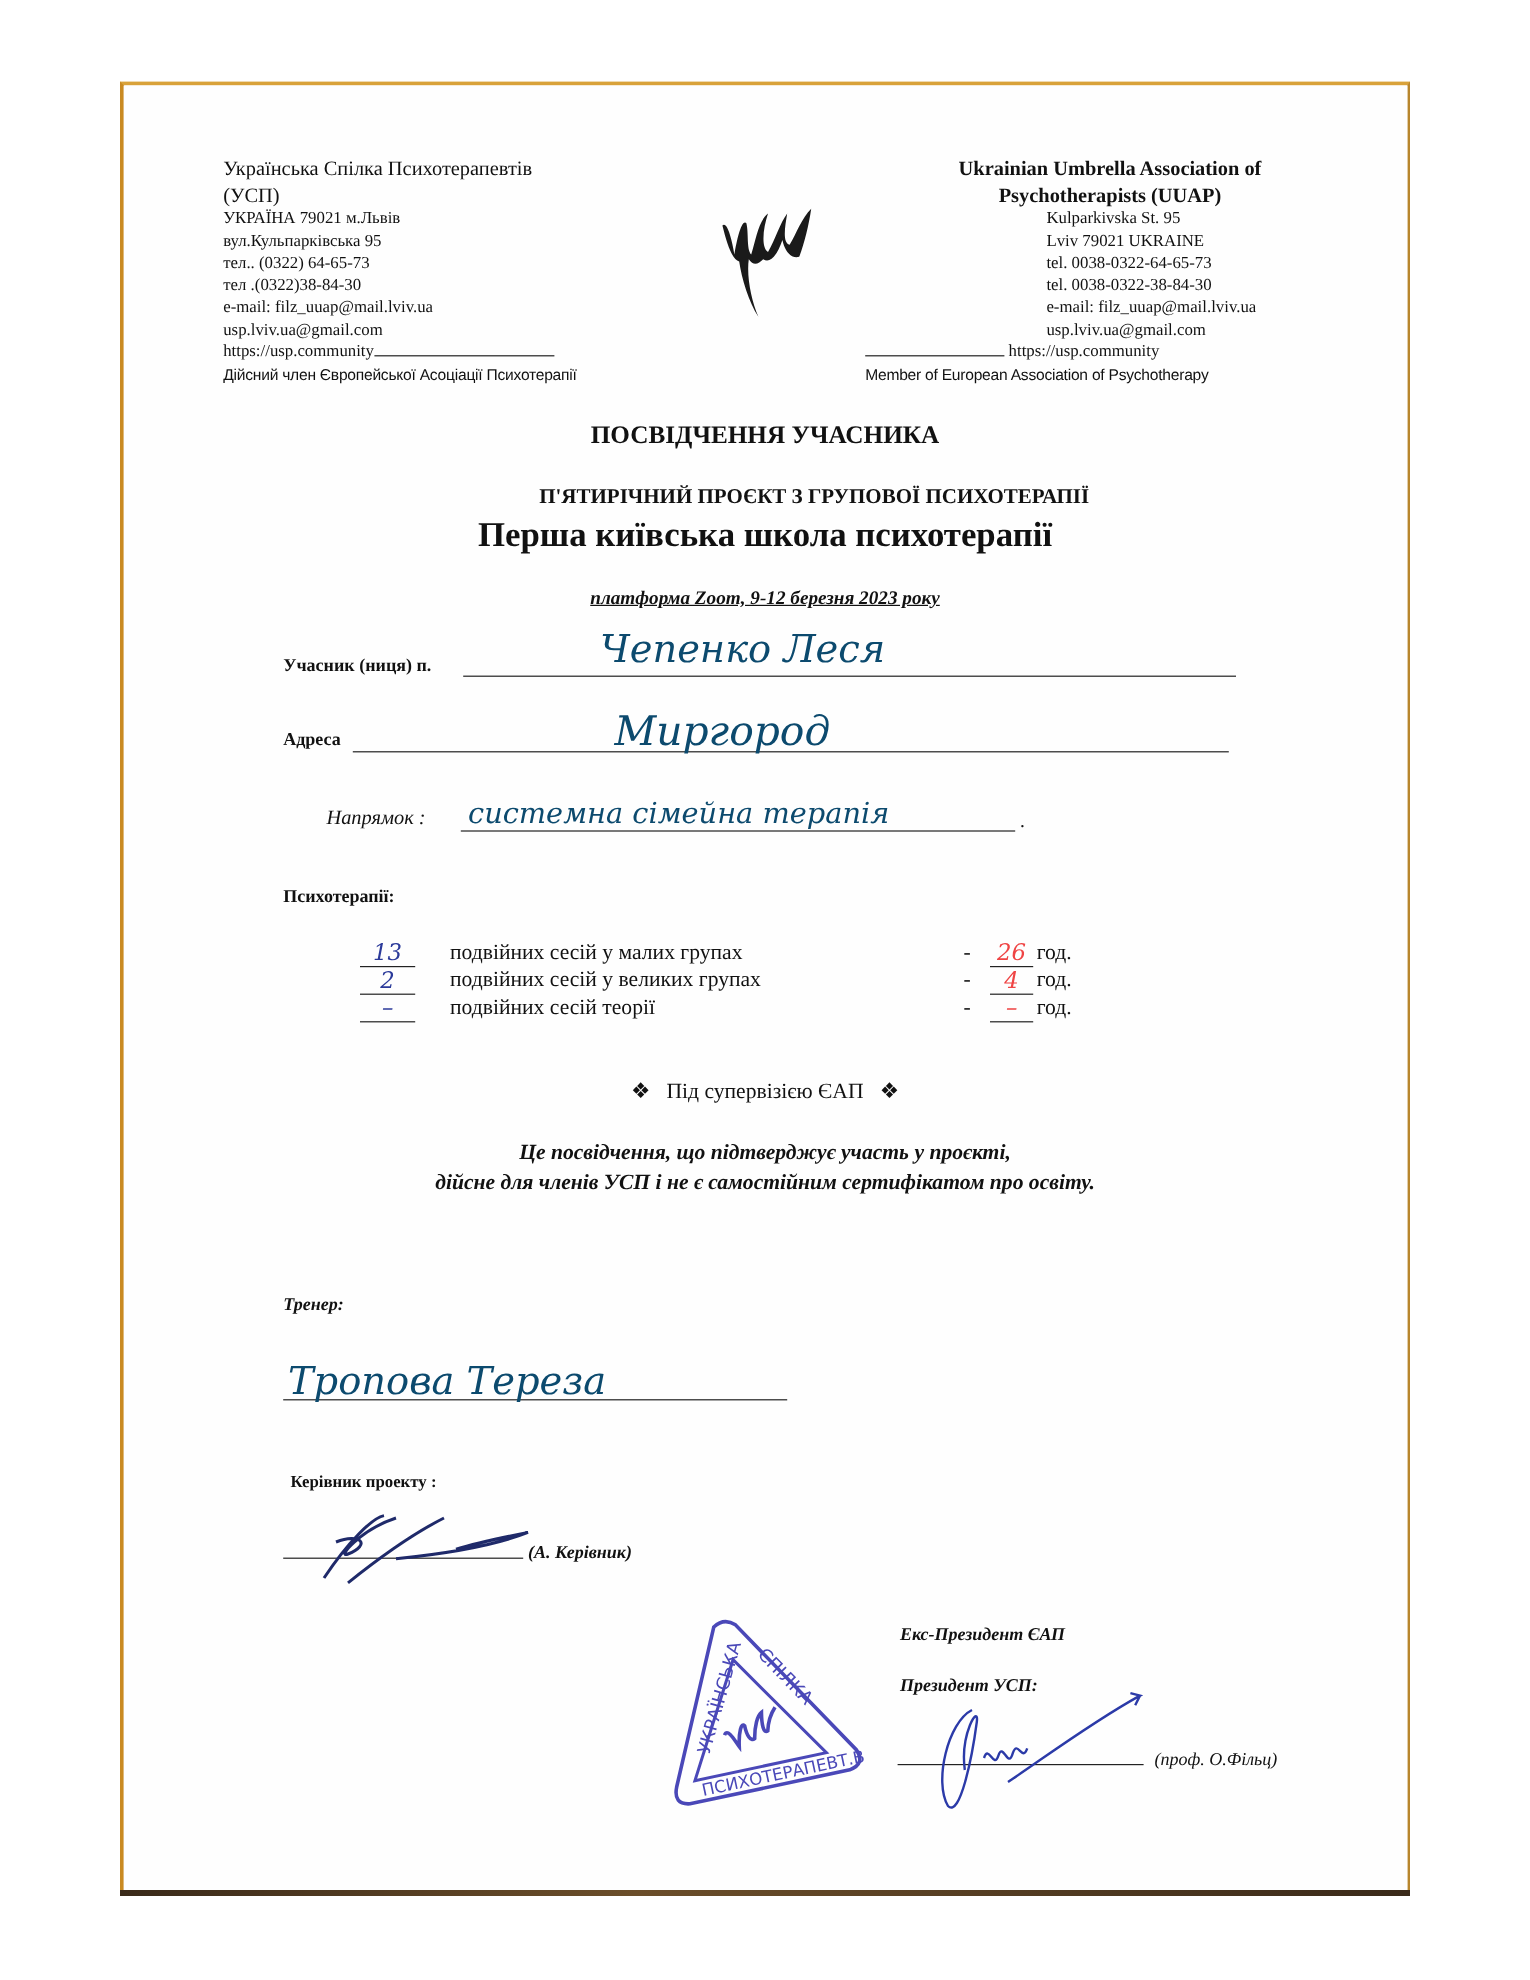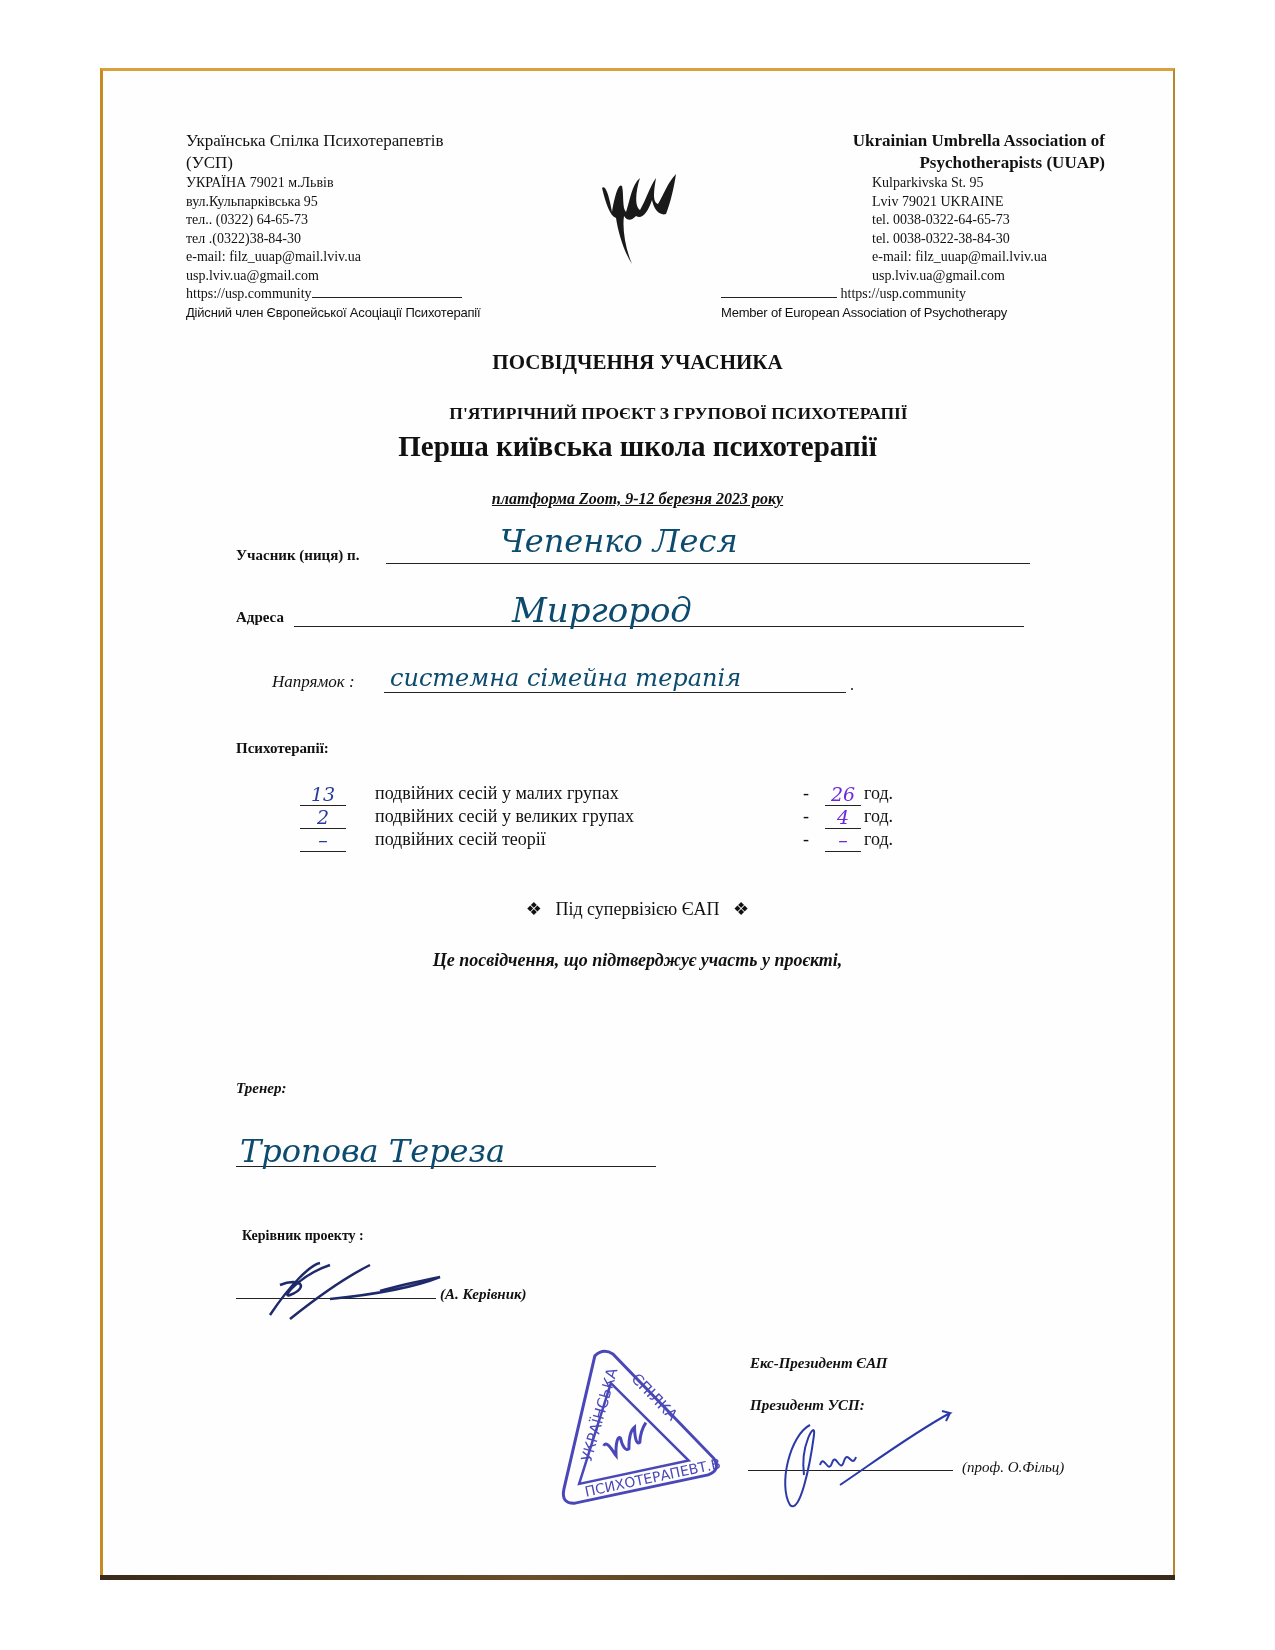--- a/index.html
+++ b/index.html
@@ -7,38 +7,38 @@
          font-family:"Liberation Serif", serif; color:#111; }
   .sheet { position:absolute; left:100px; top:68px; width:1075px; height:1512px;
            background:#fefefe; border-left:3px solid #c98a22; border-top:3px solid #d9a23a;
            border-right:2px solid #b8862d; box-sizing:border-box; }
   .bottom-edge { position:absolute; left:100px; top:1575px; width:1075px; height:5px;
            background:linear-gradient(90deg,#3a2a1a,#6b4e2a 40%,#3a2a1a); }
   .abs { position:absolute; }
   .hdr-left { left:186px; top:130px; width:380px; font-size:14px; line-height:18.5px; }
   .hdr-left .org { font-weight:normal; font-size:17px; line-height:22px; }
   .hdr-right { left:745px; top:130px; width:360px; font-size:14px; line-height:18.5px; }
-  .hdr-right .org { font-weight:bold; font-size:17px; line-height:22px; text-align:right; }
+  .hdr-right .org { font-weight:bold; font-size:17px; line-height:22px; text-align:center; }
   .hdr-right .lines { padding-left:127px; }
   .uline { display:inline-block; border-bottom:1px solid #222; vertical-align:baseline; }
   .narrow { font-family:"Liberation Sans", sans-serif; font-size:13px; letter-spacing:-0.2px; }
   .logo { left:596px; top:160px; width:90px; height:110px; }
   .center { left:0; width:1275px; text-align:center; }
   .t1 { top:350px; font-size:21px; font-weight:bold; }
   .t2 { top:403px; font-size:17.5px; font-weight:bold;margin-left:41px; }
   .t3 { top:430px; font-size:29px; font-weight:bold; }
   .t4 { top:490px; font-size:16px; font-weight:bold; font-style:italic; text-decoration:underline; }
   .label-b { font-weight:bold; font-size:15px; }
   .hand { font-family:"DejaVu Serif", serif; font-style:italic; color:#0c4a6e; }
   .fieldline { border-bottom:1.5px solid #222; position:absolute; }
   .spec-row { position:absolute; left:300px; width:620px; font-size:18px; height:24px; }
   .spec-row .cnt { position:absolute; left:0; width:46px; border-bottom:1.5px solid #222; text-align:center; color:#2b3a9a; font-style:italic; font-family:"DejaVu Serif", serif; font-size:19px; line-height:22px; }
   .spec-row .txt { position:absolute; left:75px; top:0; }
   .spec-row .dash { position:absolute; left:503px; }
-  .spec-row .hrs { position:absolute; left:525px; width:36px; border-bottom:1.5px solid #222; text-align:center; color:#6d28d9; font-style:italic; font-family:"DejaVu Serif", serif; font-size:19px; line-height:22px; }
+  .spec-row .hrs { position:absolute; left:525px; width:36px; border-bottom:1.5px solid #222; text-align:center; color:#ef4444; font-style:italic; font-family:"DejaVu Serif", serif; font-size:19px; line-height:22px; }
   .spec-row .unit { position:absolute; left:564px; }
   .sup { top:898px; font-size:18px; }
   .note { top:948px; font-size:18px; font-weight:bold; font-style:italic; line-height:25px;text-align:center; }
   .ital-b { font-style:italic; font-weight:bold; font-size:15px; }
 </style>
 </head>
 <body>
 
 <div class="sheet"></div>
 <div class="bottom-edge"></div>
@@ -118,20 +118,21 @@
 </div>
 
 <div class="abs center sup">
   <span>❖</span>&nbsp;&nbsp;
   <span>Під супервізією ЄАП</span>&nbsp;&nbsp;
   <span>❖</span>
 </div>
 
 <div class="abs center note">
   <div>Це посвідчення, що підтверджує участь у проєкті,</div>
+  <div>дійсне для членів УСП  і не є самостійним сертифікатом  про освіту.</div>
 </div>
 
 <div class="abs ital-b" style="left:236px; top:1080px;">Тренер:</div>
 <div class="fieldline" style="left:236px; top:1166px; width:420px; border-bottom-width:1px;"></div>
 <div class="abs hand" style="left:240px; top:1132px; font-size:32px;">Тропова  Тереза</div>
 
 <div class="abs label-b" style="left:242px; top:1228px; font-size:14px;">Керівник проекту :</div>
 <div class="fieldline" style="left:236px; top:1298px; width:200px; border-bottom-width:1px;"></div>
 <svg class="abs" style="left:260px; top:1255px;" width="200" height="70" viewBox="0 0 200 70">
   <path d="M10 60 C30 30 50 10 60 8 M20 30 C40 22 50 32 30 40 C20 44 40 20 70 10 M30 64 C60 40 90 20 110 10 M70 44 C110 40 150 34 180 22 C170 24 140 30 120 36" stroke="#1f2a6a" stroke-width="2.5" fill="none"></path>

